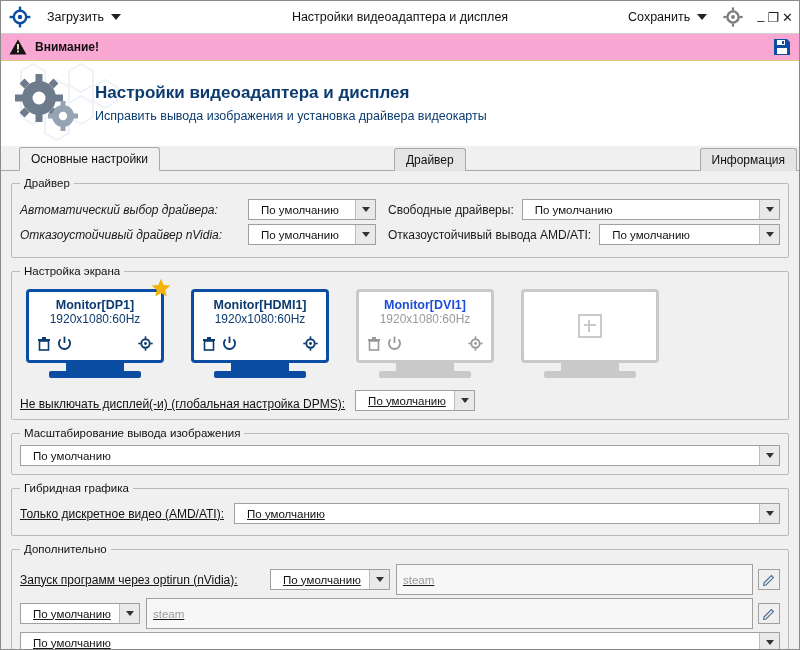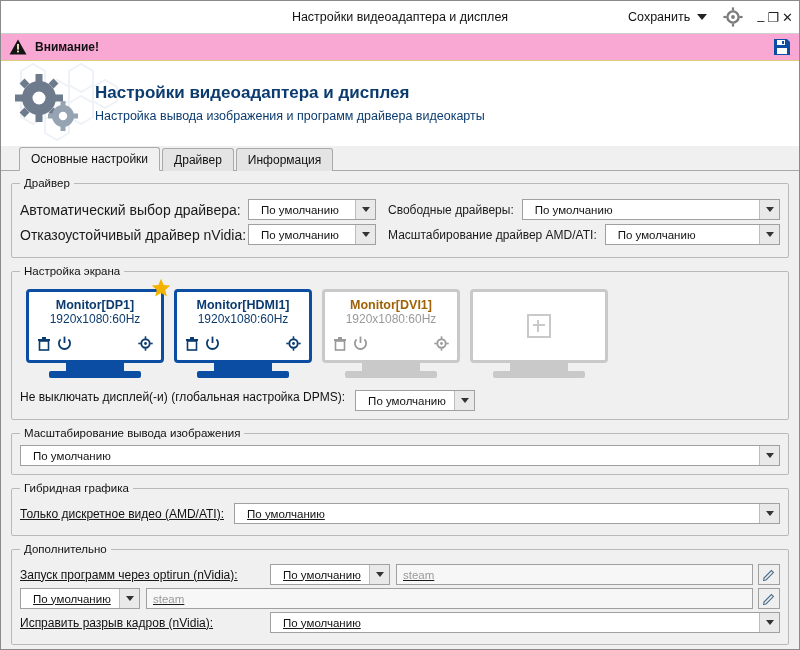--- a/index.html
+++ b/index.html
@@ -55,21 +55,21 @@
     background:#ffffff;height:84px;display:flex;align-items:center;gap:14px;
     padding:0 14px;flex:none;border-bottom:1px solid #ffffff;position:relative;overflow:hidden;
   }
   .hex-bg{position:absolute;left:0;top:0;width:300px;height:84px;opacity:.30;}
   .hdr-icon{width:66px;height:62px;flex:none;position:relative;z-index:2;}
   .hdr-txt{position:relative;z-index:2;}
   .hdr-t1{font-size:17px;color:#0b3b6f;font-weight:bold;margin-bottom:6px;}
   .hdr-t2{font-size:12.5px;color:#0b3b6f;}
   
   .tabs{display:flex;align-items:flex-end;padding-left:18px;background:#f0f0f0;height:24px;flex:none;
-        border-bottom:1px solid #a9a9a9;}
+        border-bottom:1px solid #a9a9a9;justify-content:space-between;}
   .tab{
     border:1px solid #a9a9a9;border-bottom:none;background:#e4e4e4;
     padding:4px 11px 4px 11px;font-size:12px;margin-right:2px;border-radius:3px 3px 0 0;
     position:relative;top:1px;cursor:default;color:#111;
   }
   .tab.active{background:#f0f0f0;border-bottom:1px solid #f0f0f0;font-weight:normal;}
   
   .content{flex:1;padding:6px 10px 0 10px;overflow:hidden;}
   fieldset{
     border:1px solid #b9b9b9;border-radius:2px;margin:0 0 7px 0;padding:6px 8px 8px 8px;
@@ -85,72 +85,90 @@
   .sel .val{padding:0 12px;flex:1;white-space:nowrap;overflow:hidden;}
   .sel .arrow{
     width:19px;height:19px;background:#e9e9e9;border-left:1px solid #bdbdbd;
     display:flex;align-items:center;justify-content:center;flex:none;
   }
   .sel .arrow i{
     width:0;height:0;border-left:4px solid transparent;border-right:4px solid transparent;
     border-top:5px solid #333;display:block;font-style:normal;
   }
   .txt{
-    height:21px;border:1px solid #a0a0a0;background:#f7f7f7;display:flex;align-items:center;
+    height:31px;border:1px solid #a0a0a0;background:#f7f7f7;display:flex;align-items:center;
     font-size:11.5px;color:#9a9a9a;padding:0 6px;box-sizing:border-box;
   }
   .editbtn{
     width:22px;height:21px;border:1px solid #a0a0a0;background:#efefef;
     display:flex;align-items:center;justify-content:center;box-sizing:border-box;
   }
   
   .drv-row{display:flex;align-items:center;gap:0;margin:4px 0;}
-  .drv-l{width:228px;font-size:14px;}
+  .drv-l{width:228px;font-size:12px;font-style:italic;}
   .drv-s{width:128px;}
   .drv-l2{width:auto;font-size:12px;margin-left:12px;margin-right:8px;}
   
-  .mon-wrap{display:flex;gap:10px;padding:6px 0 2px 6px;}
+  .mon-wrap{display:flex;gap:27px;padding:6px 0 2px 6px;}
   .mon{width:138px;}
   .mon-screen{
     height:74px;border-radius:4px;padding:6px 8px;box-sizing:border-box;
     display:flex;flex-direction:column;justify-content:space-between;position:relative;
   }
   .mon.on .mon-screen{border:3px solid #0b4da2;background:#ffffff;}
   .mon.off .mon-screen{border:3px solid #c9c9c9;background:#ffffff;}
   .mon.empty .mon-screen{border:3px solid #c9c9c9;background:#ffffff;align-items:center;justify-content:center;}
   .mon-name{font-size:12.5px;font-weight:bold;text-align:center;}
   .mon.on .mon-name{color:#0b3b6f;}
-  .mon.off .mon-name{color:#a16207;}
+  .mon.off .mon-name{color:#1d4ed8;}
   .mon-res{font-size:12px;text-align:center;}
   .mon.on .mon-res{color:#0b3b6f;}
   .mon.off .mon-res{color:#9a9a9a;}
   .mon-icons{display:flex;align-items:center;gap:6px;}
   .mon-icons .spacer{flex:1;}
   .mon-stand{
     width:58px;height:8px;margin:0 auto;
   }
   .mon.on .mon-stand{background:#0b4da2;}
   .mon.off .mon-stand,.mon.empty .mon-stand{background:#c9c9c9;}
   .mon-base{width:92px;height:7px;margin:0 auto;border-radius:2px;}
   .mon.on .mon-base{background:#0b4da2;}
   .mon.off .mon-base,.mon.empty .mon-base{background:#c9c9c9;}
   .star{position:absolute;right:-10px;top:-14px;width:20px;height:20px;}
   .plus-box{width:20px;height:20px;border:2px solid #c9c9c9;position:relative;}
   .plus-box:before,.plus-box:after{content:"";position:absolute;background:#c9c9c9;}
   .plus-box:before{left:4px;right:4px;top:8px;height:2px;}
   .plus-box:after{top:4px;bottom:4px;left:8px;width:2px;}
-  .dpms-row{display:flex;align-items:flex-start;margin-top:10px;}
+  .dpms-row{display:flex;align-items:flex-end;margin-top:10px;text-decoration:underline;}
   .full{width:100%;}
 </style>
 </head>
 <body>
 
 <div class="app">
 
   <div class="titlebar">
+    <div class="tb-left">
+      <span class="gear-blue">
+        <svg width="22" height="22" viewBox="0 0 22 22">
+          <circle cx="11" cy="11" r="6.2" fill="none" stroke="#0b4da2" stroke-width="2.4"></circle>
+          <circle cx="11" cy="11" r="2.2" fill="#0b4da2"></circle>
+          <g fill="#0b4da2">
+            <rect x="9.8" y="0.6" width="2.4" height="3.4"></rect>
+            <rect x="9.8" y="18" width="2.4" height="3.4"></rect>
+            <rect x="0.6" y="9.8" width="3.4" height="2.4"></rect>
+            <rect x="18" y="9.8" width="3.4" height="2.4"></rect>
+          </g>
+        </svg>
+      </span>
+      <span class="menu-btn">
+        <span>Загрузить</span>
+        <span class="caret"></span>
+      </span>
+    </div>
     <div class="tb-title">Настройки видеоадаптера и дисплея</div>
     <div class="tb-right">
       <span class="menu-btn">
         <span>Сохранить</span>
         <span class="caret"></span>
       </span>
       <span class="gear-grey">
         <svg width="20" height="20" viewBox="0 0 20 20">
           <circle cx="10" cy="10" r="5.6" fill="none" stroke="#7d7d7d" stroke-width="2.4"></circle>
           <circle cx="10" cy="10" r="1.9" fill="#7d7d7d"></circle>
@@ -224,21 +242,21 @@
         <g fill="#95a3b3">
           <rect x="45.5" y="29" width="5" height="6"></rect>
           <rect x="45.5" y="53" width="5" height="6"></rect>
           <rect x="33" y="41.5" width="6" height="5"></rect>
           <rect x="57" y="41.5" width="6" height="5"></rect>
         </g>
       </svg>
     </span>
     <span class="hdr-txt">
       <div class="hdr-t1">Настройки видеоадаптера и дисплея</div>
-      <div class="hdr-t2">Настройка вывода изображения и программ драйвера видеокарты</div>
+      <div class="hdr-t2">Исправить вывода изображения и установка драйвера видеокарты</div>
     </span>
   </div>
 
   <div class="tabs">
     <div class="tab active">Основные настройки</div>
     <div class="tab">Драйвер</div>
     <div class="tab">Информация</div>
   </div>
 
   <div class="content">
@@ -262,21 +280,21 @@
         </div>
       </div>
       <div class="drv-row">
         <span class="drv-l">Отказоустойчивый драйвер nVidia:</span>
         <div class="sel drv-s">
           <span class="val">По умолчанию</span>
           <span class="arrow">
               <i></i>
             </span>
         </div>
-        <span class="drv-l2">Масштабирование драйвер AMD/ATI:</span>
+        <span class="drv-l2">Отказоустойчивый вывода AMD/ATI:</span>
         <div class="sel" style="flex:1">
           <span class="val">По умолчанию</span>
           <span class="arrow">
               <i></i>
             </span>
         </div>
       </div>
     </fieldset>
 
     <fieldset>
@@ -476,21 +494,20 @@
         </div>
         <div class="txt" style="flex:1;margin-left:6px">steam</div>
         <div class="editbtn" style="margin-left:5px">
           <svg width="12" height="12" viewBox="0 0 12 12">
               <path d="M1 9 L8.4 1.6 L10.4 3.6 L3 11 L0.6 11.4 Z" fill="none" stroke="#4a6b8a" stroke-width="1.1"></path>
             </svg>
         </div>
       </div>
 
       <div class="row">
-        <span class="lbl" style="width:250px">Исправить разрыв кадров (nVidia):</span>
         <div class="sel" style="flex:1">
           <span class="val">По умолчанию</span>
           <span class="arrow">
               <i></i>
             </span>
         </div>
       </div>
     </fieldset>
 
   </div>

